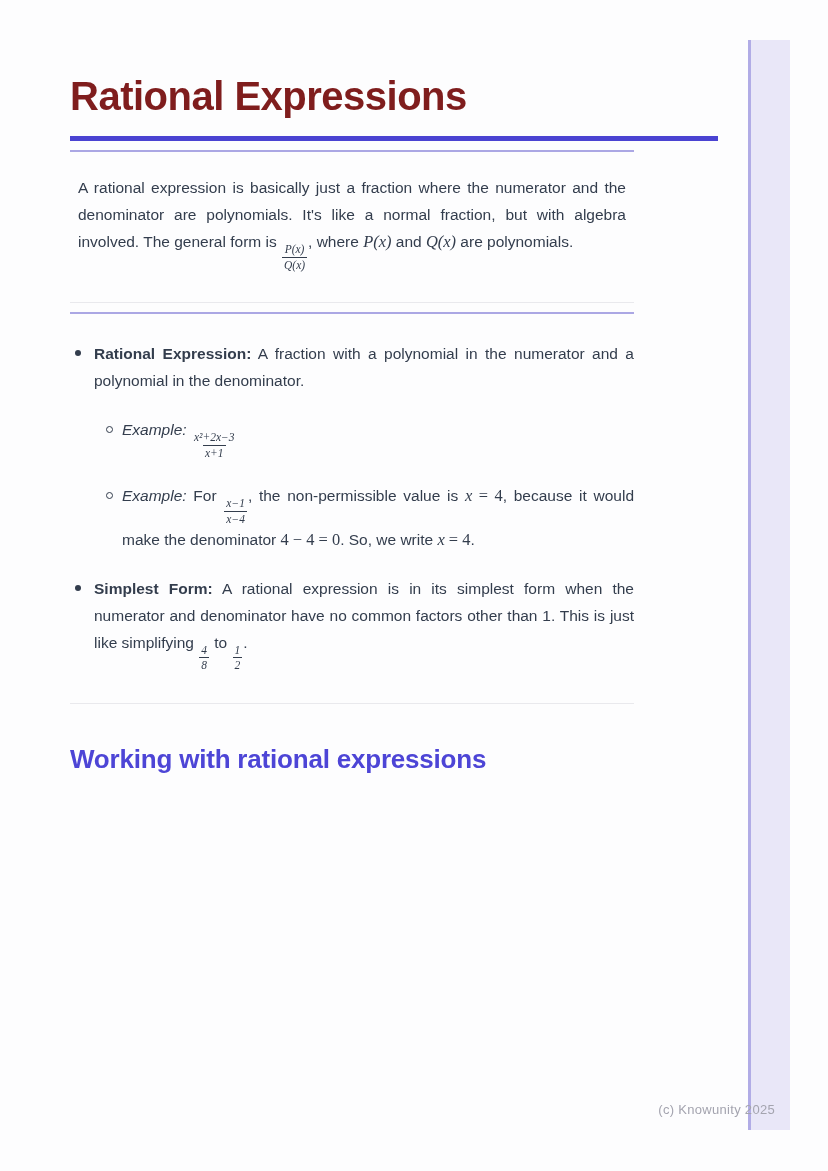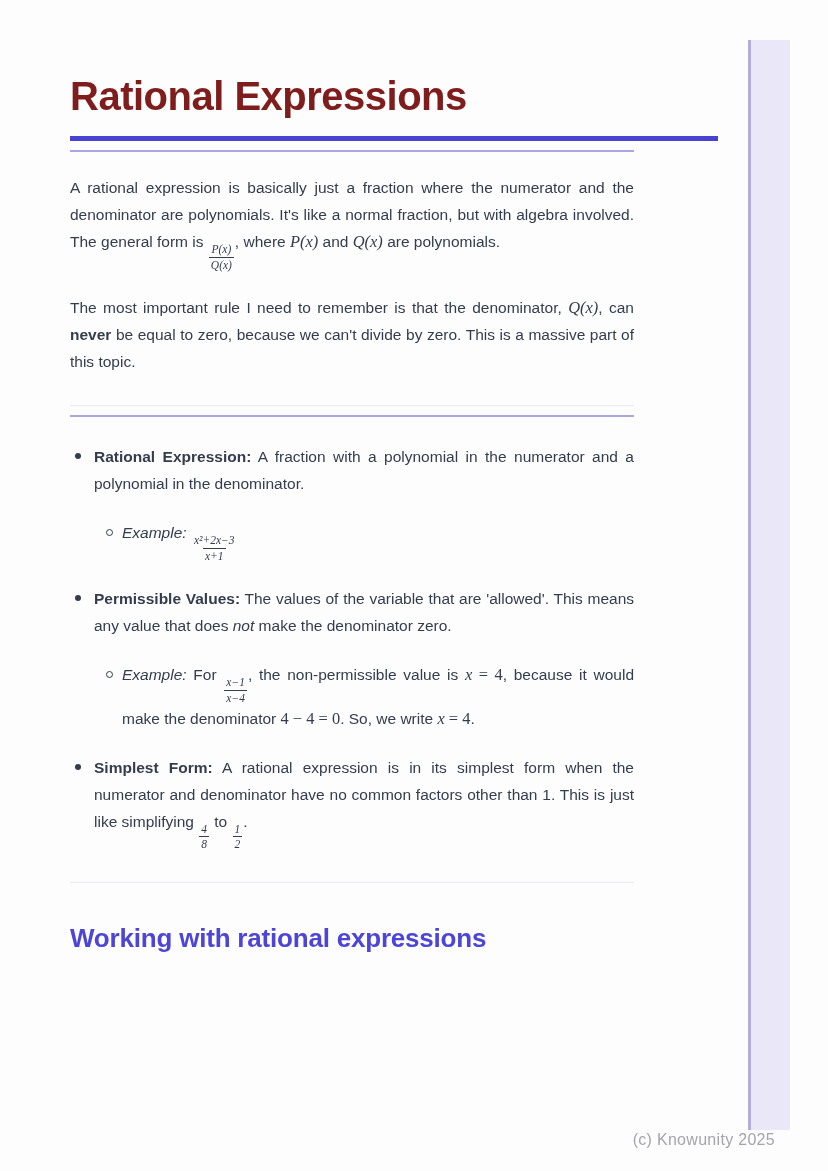--- a/index.html
+++ b/index.html
@@ -8,37 +8,37 @@
     background:#fdfdfe;
     font-family:"Liberation Sans",sans-serif;
     color:#333d4d;
   }
   .page-strip{
     position:absolute;left:748px;top:40px;width:39px;height:1090px;
     background:#e9e7f8;border-left:3px solid #b1ace6;z-index:1;
   }
   .watermark{
     position:absolute;top:1102px;right:53px;z-index:3;
-    font-size:16px;color:#a4a4af;letter-spacing:0.3px;margin-top:29px;
+    font-size:13px;color:#a4a4af;letter-spacing:0.3px;
   }
   .content{
     position:absolute;left:70px;top:0;width:564px;z-index:2;
   }
   h1.doc-title{
     margin:72px 0 0;font-size:40px;line-height:48px;font-weight:800;
     color:#7f1d1d;letter-spacing:-0.5px;
   }
   .h1-rule{margin-top:16px;height:5px;width:648px;background:#4a43d2;}
   h2.sec-heading{
     margin:38px 0 0;font-size:26px;line-height:34px;font-weight:700;
     color:#4d45d6;letter-spacing:-0.2px;
   }
   .h2-rule{margin-top:9px;height:2px;width:564px;background:#aba7e4;}
   .para{
-    margin:22px 0 0;font-size:15.5px;line-height:27px;text-align:justify;
+    margin:22px 8px 0;font-size:15.5px;line-height:27px;text-align:justify;
   }
   .divider{margin:30px 0 0;height:1px;width:564px;background:#e9e9ed;border:none;}
   .doc-list{margin:26px 0 0;padding:0;list-style:none;}
   .li{position:relative;font-size:15.5px;line-height:27px;text-align:justify;}
   .li-l1{padding-left:24px;margin:0 0 22px;}
   .li-l2{padding-left:52px;margin:18px 0 22px;}
   .li:last-child{margin-bottom:0;}
   .marker{position:absolute;top:10px;display:inline-block;box-sizing:border-box;}
   .li-l1 > .marker{left:5px;width:6px;height:6px;border-radius:50%;background:#333d4d;}
   .li-l2 > .marker{left:36px;width:7px;height:7px;border-radius:50%;border:1.5px solid #333d4d;background:transparent;}
@@ -64,32 +64,30 @@
 <div class="content">
   <h1 class="doc-title">Rational Expressions</h1>
   <div class="h1-rule"></div>
   <div>
       <section>
         <div class="h2-rule"></div>
         <p class="para"><span class="seg-text">A rational expression is basically just a fraction where the numerator and the denominator are polynomials. It's like a normal fraction, but with algebra involved. The general form is </span><span class="frac">
             <span class="num">P(x)</span>
             <span class="den">Q(x)</span>
           </span><span class="seg-text">, where </span><span class="seg-math">P(x)</span><span class="seg-text"> and </span><span class="seg-math">Q(x)</span><span class="seg-text"> are polynomials.</span></p>
-        <p class="para"><span class="seg-text">The most important rule I need to remember is that the denominator, </span><span class="seg-math">Q(x)</span><span class="seg-text">, can </span><span class="seg-bold">never</span><span class="seg-text"> be equal to zero, because we can't divide by zero. This is a massive part of this topic.</span></p>
         <hr class="divider">
       </section>
       <section>
         <div class="h2-rule"></div>
         <ul class="doc-list">
           <li class="li li-l1"><span class="marker"></span><span class="seg-bold">Rational Expression:</span><span class="seg-text"> A fraction with a polynomial in the numerator and a polynomial in the denominator.</span></li>
           <li class="li li-l2"><span class="marker"></span><span class="seg-italic">Example: </span><span class="frac">
               <span class="num">x²+2x−3</span>
               <span class="den">x+1</span>
             </span></li>
-          <li class="li li-l1"><span class="marker"></span><span class="seg-bold">Permissible Values:</span><span class="seg-text"> The values of the variable that are 'allowed'. This means any value that does </span><span class="seg-italic">not</span><span class="seg-text"> make the denominator zero.</span></li>
           <li class="li li-l2"><span class="marker"></span><span class="seg-italic">Example: </span><span class="seg-text">For </span><span class="frac">
               <span class="num">x−1</span>
               <span class="den">x−4</span>
             </span><span class="seg-text">, the non-permissible value is </span><span class="seg-math">x</span><span class="seg-mathup"> = 4</span><span class="seg-text">, because it would make the denominator </span><span class="seg-mathup">4 − 4 = 0</span><span class="seg-text">. So, we write </span><span class="seg-math">x</span><span class="seg-mathup"> = 4</span><span class="seg-text">.</span></li>
           <li class="li li-l1"><span class="marker"></span><span class="seg-bold">Simplest Form:</span><span class="seg-text"> A rational expression is in its simplest form when the numerator and denominator have no common factors other than 1. This is just like simplifying </span><span class="frac">
               <span class="num">4</span>
               <span class="den">8</span>
             </span><span class="seg-text"> to </span><span class="frac">
               <span class="num">1</span>
               <span class="den">2</span>

